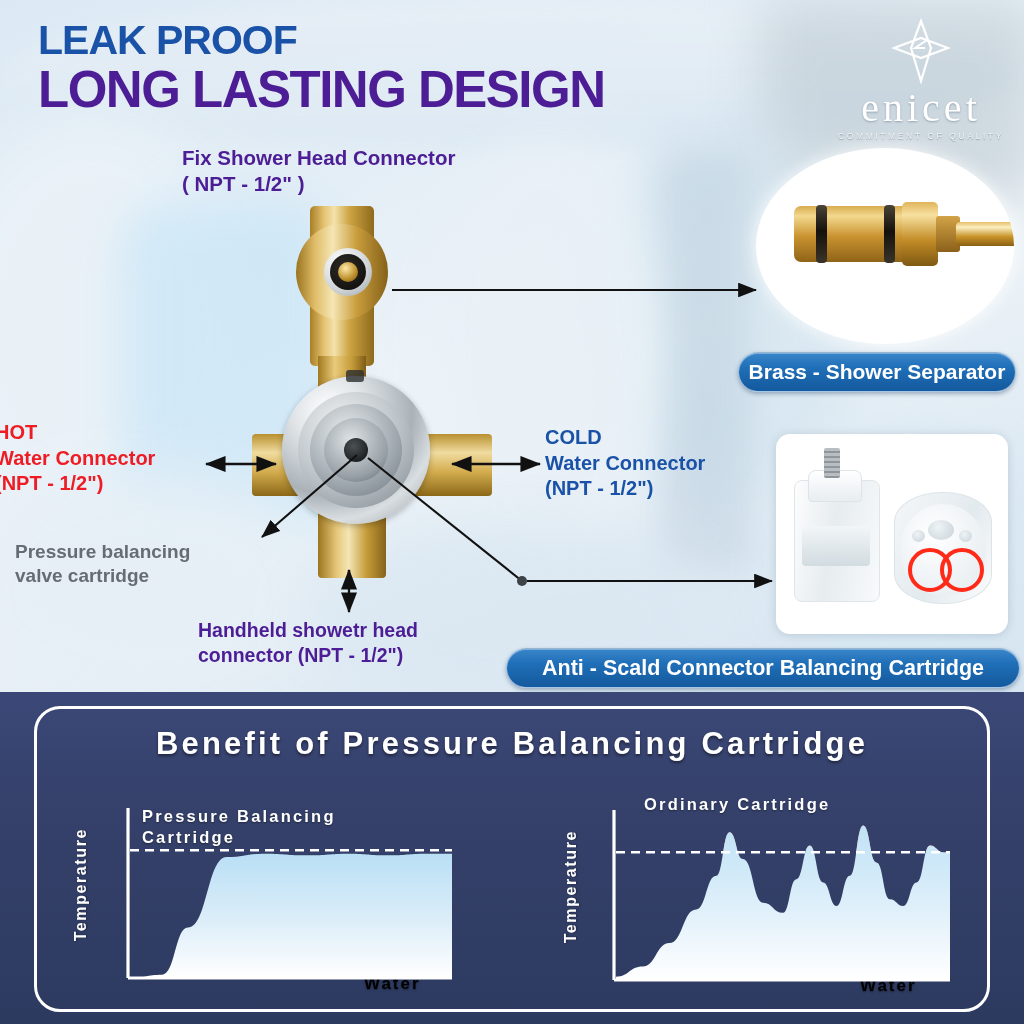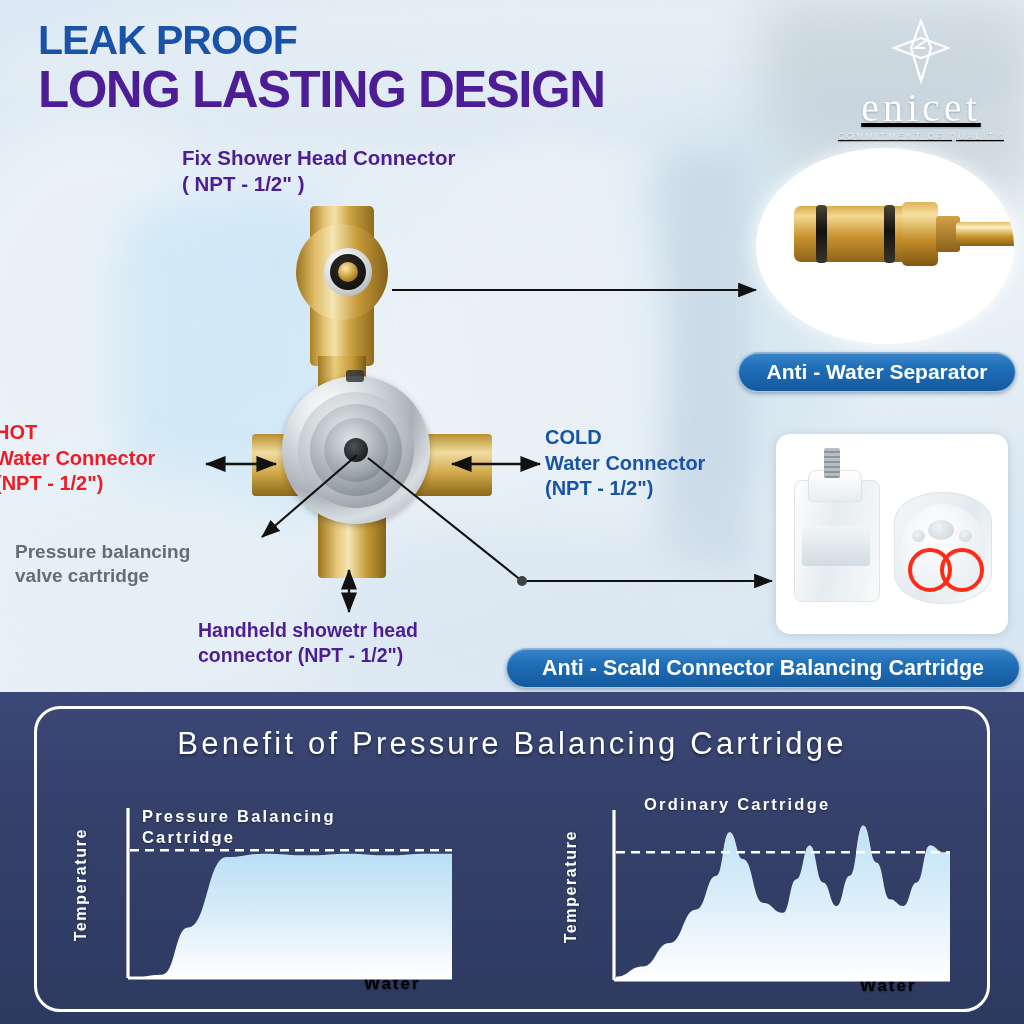--- a/index.html
+++ b/index.html
@@ -25,21 +25,21 @@
   .b7{left:300px;top:520px;width:420px;height:190px;background:#dbe8f2;opacity:.85;}
   .b8{left:660px;top:150px;width:90px;height:420px;background:#b9cddd;opacity:.45;border-radius:6px;filter:blur(16px);}
   .b9{left:0px;top:0px;width:1024px;height:150px;background:linear-gradient(180deg,#e7eff6,#dde9f3);opacity:.9;filter:blur(10px);}
   .b10{left:760px;top:0px;width:280px;height:200px;background:#b9c6ce;opacity:.55;filter:blur(26px);border-radius:10%;}
 
   
   .hdr{position:absolute;left:38px;top:20px;}
   .hdr .l1{font-size:41px;font-weight:bold;letter-spacing:-1px;line-height:1;}
   .hdr .l2{font-size:51px;font-weight:bold;letter-spacing:-1.5px;line-height:1.05;margin-top:2px;}
 
-  .logo{position:absolute;right:18px;top:18px;width:170px;text-align:center;text-decoration:underline;}
+  .logo{position:absolute;right:18px;top:18px;width:170px;text-align:center;}
   .logo .mark{width:60px;height:66px;margin:0 auto 4px;}
   .logo .wordmark{font-family:"Liberation Serif",serif;font-size:40px;color:#ffffff;
      letter-spacing:4px;line-height:1;text-shadow:0 1px 2px rgba(80,95,110,.45);}
   .logo .tag{font-size:8.5px;color:#eef3f6;letter-spacing:2.6px;margin-top:3px;
      text-shadow:0 1px 1px rgba(80,95,110,.5);}
 
   
   .lbl{position:absolute;font-weight:bold;line-height:1.28;text-align:left;}
   .lbl-dark{color:#4c1d95;}
   .lbl-red{color:#ee1c24;}
@@ -138,21 +138,21 @@
 
   
   .arrows{position:absolute;left:0;top:0;width:1024px;height:692px;pointer-events:none;}
 
   
   .panel{position:absolute;left:0;top:692px;width:1024px;height:332px;
     background:linear-gradient(180deg,#3b4776 0%,#344069 42%,#2d3a60 100%);}
   .panel-border{position:absolute;left:34px;top:706px;width:956px;height:306px;
     border:3px solid #ffffff;border-radius:26px;box-sizing:border-box;}
   .panel-title{position:absolute;left:0;top:726px;width:1024px;text-align:center;
-    color:#ffffff;font-size:31px;font-weight:normal;letter-spacing:3.2px;
+    color:#ffffff;font-size:31px;font-weight:bold;letter-spacing:3.2px;
     text-shadow:0 2px 3px rgba(0,0,0,.45);}
 
   .chart{position:absolute;}
   .chart-left{left:72px;top:800px;width:420px;height:205px;}
   .chart-right{left:560px;top:790px;width:420px;height:215px;}
   .chart-title{position:absolute;color:#ffffff;font-size:16.5px;font-weight:bold;
     letter-spacing:2.2px;line-height:1.25;text-shadow:0 1px 2px rgba(0,0,0,.4);}
   .ylab{position:absolute;color:#ffffff;font-size:16px;font-weight:bold;letter-spacing:1.6px;
     writing-mode:vertical-rl;transform:rotate(180deg);text-shadow:0 1px 2px rgba(0,0,0,.4);}
   .xlab{position:absolute;color:#000000;font-size:17px;font-weight:bold;letter-spacing:2px;
@@ -283,21 +283,21 @@
   <div class="lbl lbl-pbv lbl-gray">
     <div>Pressure balancing</div>
     <div>valve cartridge</div>
   </div>
 
   <div class="lbl lbl-hh lbl-dark">
     <div>Handheld showetr head</div>
     <div>connector (NPT - 1/2")</div>
   </div>
 
-  <div class="badge badge-brass">Anti - Water Separator</div>
+  <div class="badge badge-brass">Brass - Shower Separator</div>
   <div class="badge badge-anti">Anti - Scald Connector Balancing Cartridge</div>
 
   <div class="panel"></div>
   <div class="panel-border"></div>
   <div class="panel-title">Benefit of Pressure Balancing Cartridge</div>
 
   <div class="chart chart-left">
     <div class="ylab" style="left:0px;top:28px;">Temperature</div>
     <div class="chart-title" style="left:70px;top:6px;width:300px;">
         <div>Pressure Balancing</div>

